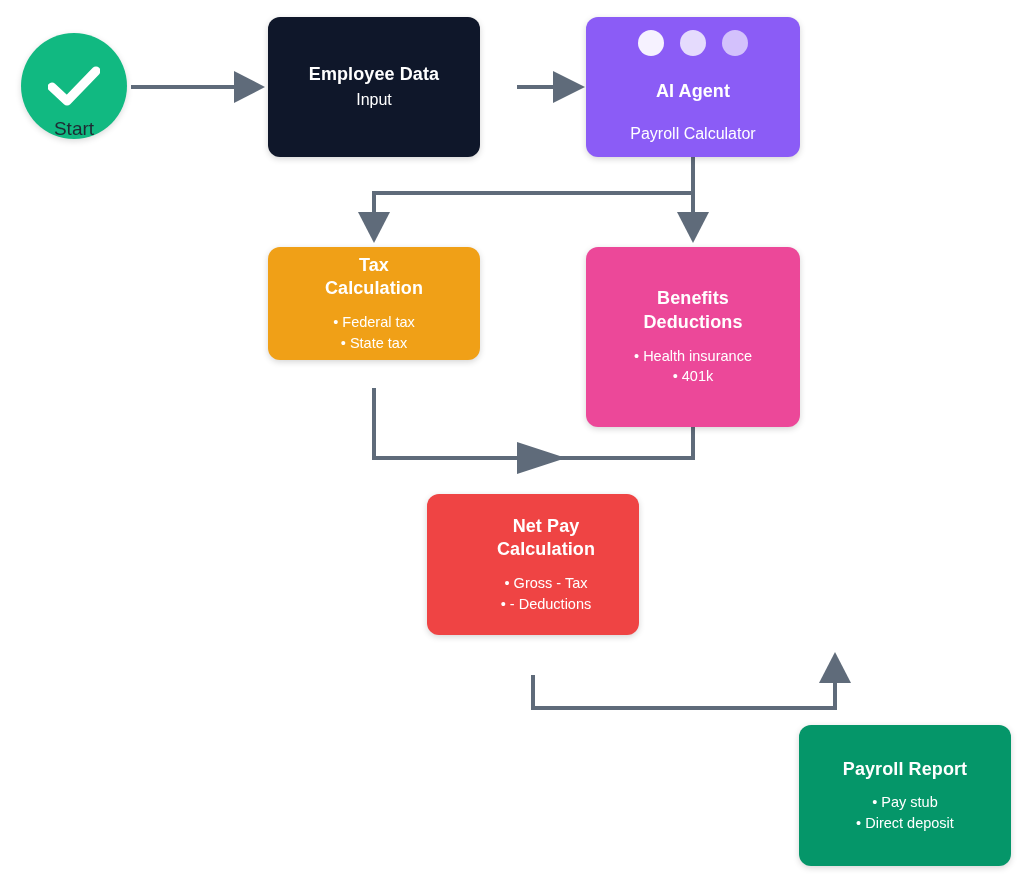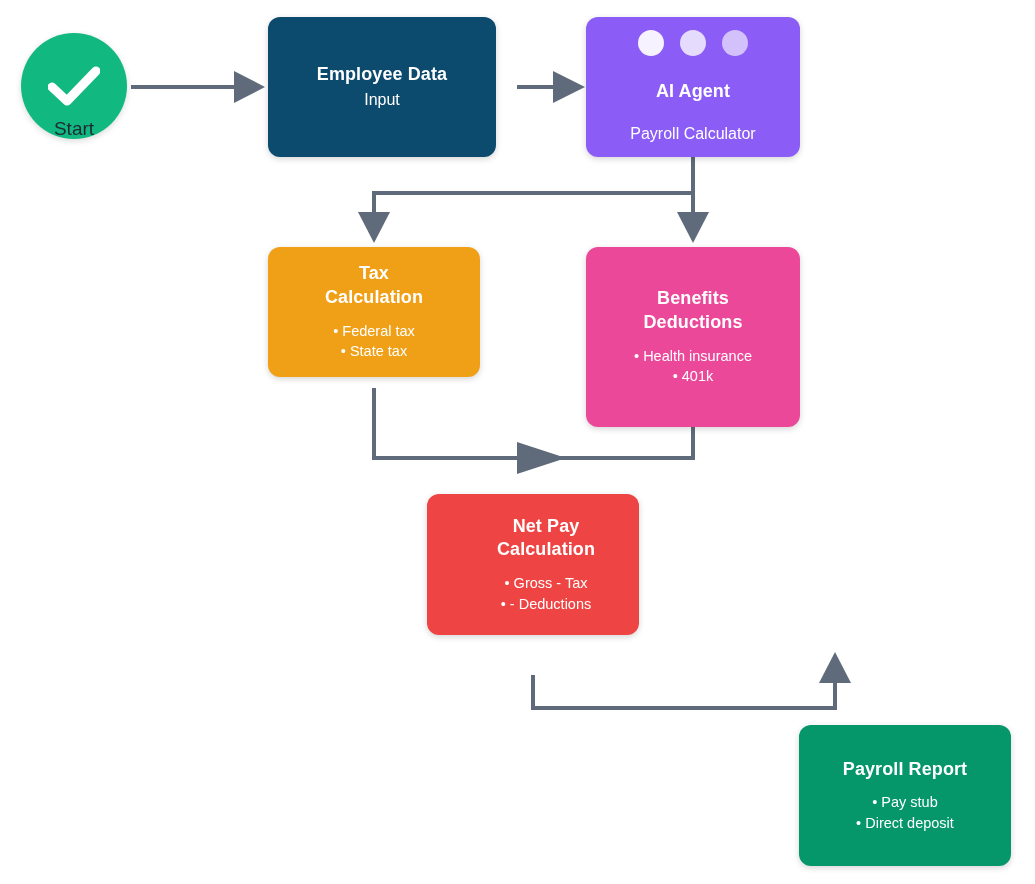--- a/index.html
+++ b/index.html
@@ -142,36 +142,36 @@
 
   <div class="start-circle" style="left:21px; top:33px;">
     <span>
       <svg width="52" height="40" viewBox="0 0 52 40" xmlns="http://www.w3.org/2000/svg">
         <path d="M4,21 L19,35 L48,5" stroke="#ffffff" stroke-width="9" fill="none" stroke-linecap="round" stroke-linejoin="round"></path>
       </svg>
     </span>
   </div>
   <div class="start-label" style="left:14px; top:118px;">Start</div>
 
-  <div class="node" style="left:268px; top:17px; width:228px; height:140px; background:#0c4a6e;">
+  <div class="node" style="left:268px; top:17px; width:212px; height:140px; background:#0f172a;">
     <div class="title">Employee Data</div>
     <div class="subtitle">Input</div>
   </div>
 
   <div class="node" style="left:586px; top:17px; width:214px; height:140px; background:#8b5cf6;gap:17px;">
     <div class="agent-dots">
       <span class="dot d1"></span>
       <span class="dot d2"></span>
       <span class="dot d3"></span>
     </div>
     <div class="title">AI Agent</div>
     <div class="subtitle">Payroll Calculator</div>
   </div>
 
-  <div class="node" style="left:268px; top:247px; width:212px; height:130px; background:#f0a017;">
+  <div class="node" style="left:268px; top:247px; width:212px; height:113px; background:#f0a017;">
     <div class="title">
       <div>Tax</div>
       <div>Calculation</div>
     </div>
     <div class="bullets">
       <div>• Federal tax</div>
       <div>• State tax</div>
     </div>
   </div>
 

